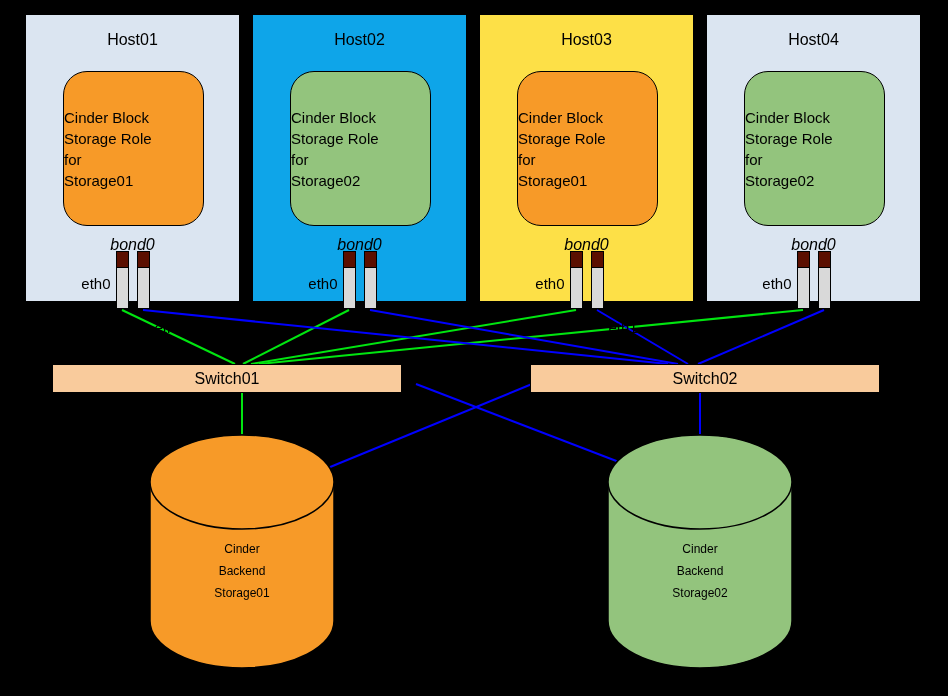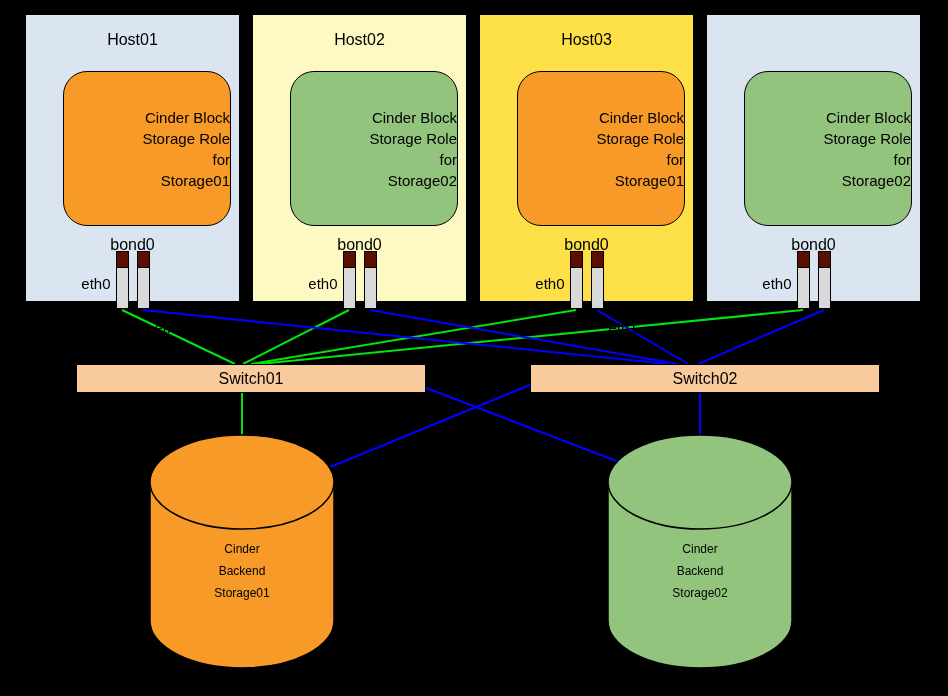--- a/index.html
+++ b/index.html
@@ -7,38 +7,38 @@
   body { font-family: "Liberation Sans", sans-serif; color: #000; }
   .canvas { position: relative; width: 948px; height: 696px; overflow: hidden; background: #000; }
   svg.layer { position: absolute; left: 0; top: 0; width: 948px; height: 696px; }
 
   .host { position: absolute; top: 14px; width: 215px; height: 288px; border: 1px solid #000; z-index: 2; }
   .host.h1 { left: 25px; }
   .host.h2 { left: 252px; }
   .host.h3 { left: 479px; }
   .host.h4 { left: 706px; }
   .host-title { position: absolute; top: 16px; width: 100%; text-align: center; font-size: 16px; }
-  .role { position: absolute; left: 37px; top: 56px; width: 168px; height: 155px; border: 1px solid #000;
+  .role { position: absolute; left: 37px; top: 56px; width: 141px; height: 155px; border: 1px solid #000;
           border-radius: 24px; display: flex; flex-direction: column; justify-content: center;
-          text-align: right; font-size: 15px; line-height: 21px; }
-  .bond-label { position: absolute; top: 221px; width: 100%; text-align: center; font-size: 16px; }
+          text-align: left; font-size: 15px; line-height: 21px; }
+  .bond-label { position: absolute; top: 221px; width: 100%; text-align: center; font-size: 16px; font-style: italic; }
 
   .nic { position: absolute; bottom: -8px; left: 0; width: 100%; height: 58px; }
   .prong { position: absolute; top: 0; width: 13px; height: 58px; }
   .prong.p0 { left: calc(50% - 17px); }
   .prong.p1 { left: calc(50% + 4px); }
   .cap { height: 17px; border: 1px solid #000; }
   .pbody { height: 41px; border: 1px solid #000; border-top: none; }
   .eth { position: absolute; top: 24px; font-size: 15px; }
   .eth.e0 { right: calc(50% + 22px); }
   .eth.e1 { left: calc(50% + 22px); margin-top: 44px; }
 
   .switch { position: absolute; top: 364px; height: 29px; border: 1px solid #000;
             display: flex; align-items: center; justify-content: center; font-size: 16px; z-index: 2; }
-  .switch.sw1 { left: 76px; width: 350px; }
+  .switch.sw1 { left: 52px; width: 350px; }
   .switch.sw2 { left: 530px; width: 350px; align-items: center; }
 
   .storage-label { position: absolute; width: 184px; text-align: center; font-size: 12px;
                    line-height: 22px; z-index: 2; }
   .storage-label.st1 { left: 150px; top: 538px; }
   .storage-label.st2 { left: 608px; top: 538px; }
 </style>
 </head>
 <body>
 
@@ -88,21 +88,21 @@
         <div class="pbody" style="background-color: rgb(217, 217, 217);"></div>
       </div>
       <div class="prong p1">
         <div class="cap" style="background-color: rgb(91, 15, 0);"></div>
         <div class="pbody" style="background-color: rgb(217, 217, 217);"></div>
       </div>
       <span class="eth e1">eth1</span>
     </div>
   </div>
 
-  <div class="host h2" style="background-color: #fef9c3;">
+  <div class="host h2" style="background-color: #0ea5e9;">
     <div class="host-title">Host02</div>
     <div class="role" style="background-color: rgb(147, 196, 125);">
       <div>Cinder Block</div>
       <div>Storage Role</div>
       <div>for</div>
       <div>Storage02</div>
     </div>
     <div class="bond-label">bond0</div>
     <div class="nic">
       <span class="eth e0">eth0</span>
@@ -135,20 +135,21 @@
       </div>
       <div class="prong p1">
         <div class="cap" style="background-color: rgb(91, 15, 0);"></div>
         <div class="pbody" style="background-color: rgb(217, 217, 217);"></div>
       </div>
       <span class="eth e1">eth1</span>
     </div>
   </div>
 
   <div class="host h4" style="background-color: rgb(219, 229, 241);">
+    <div class="host-title">Host04</div>
     <div class="role" style="background-color: rgb(147, 196, 125);">
       <div>Cinder Block</div>
       <div>Storage Role</div>
       <div>for</div>
       <div>Storage02</div>
     </div>
     <div class="bond-label">bond0</div>
     <div class="nic">
       <span class="eth e0">eth0</span>
       <div class="prong p0">

